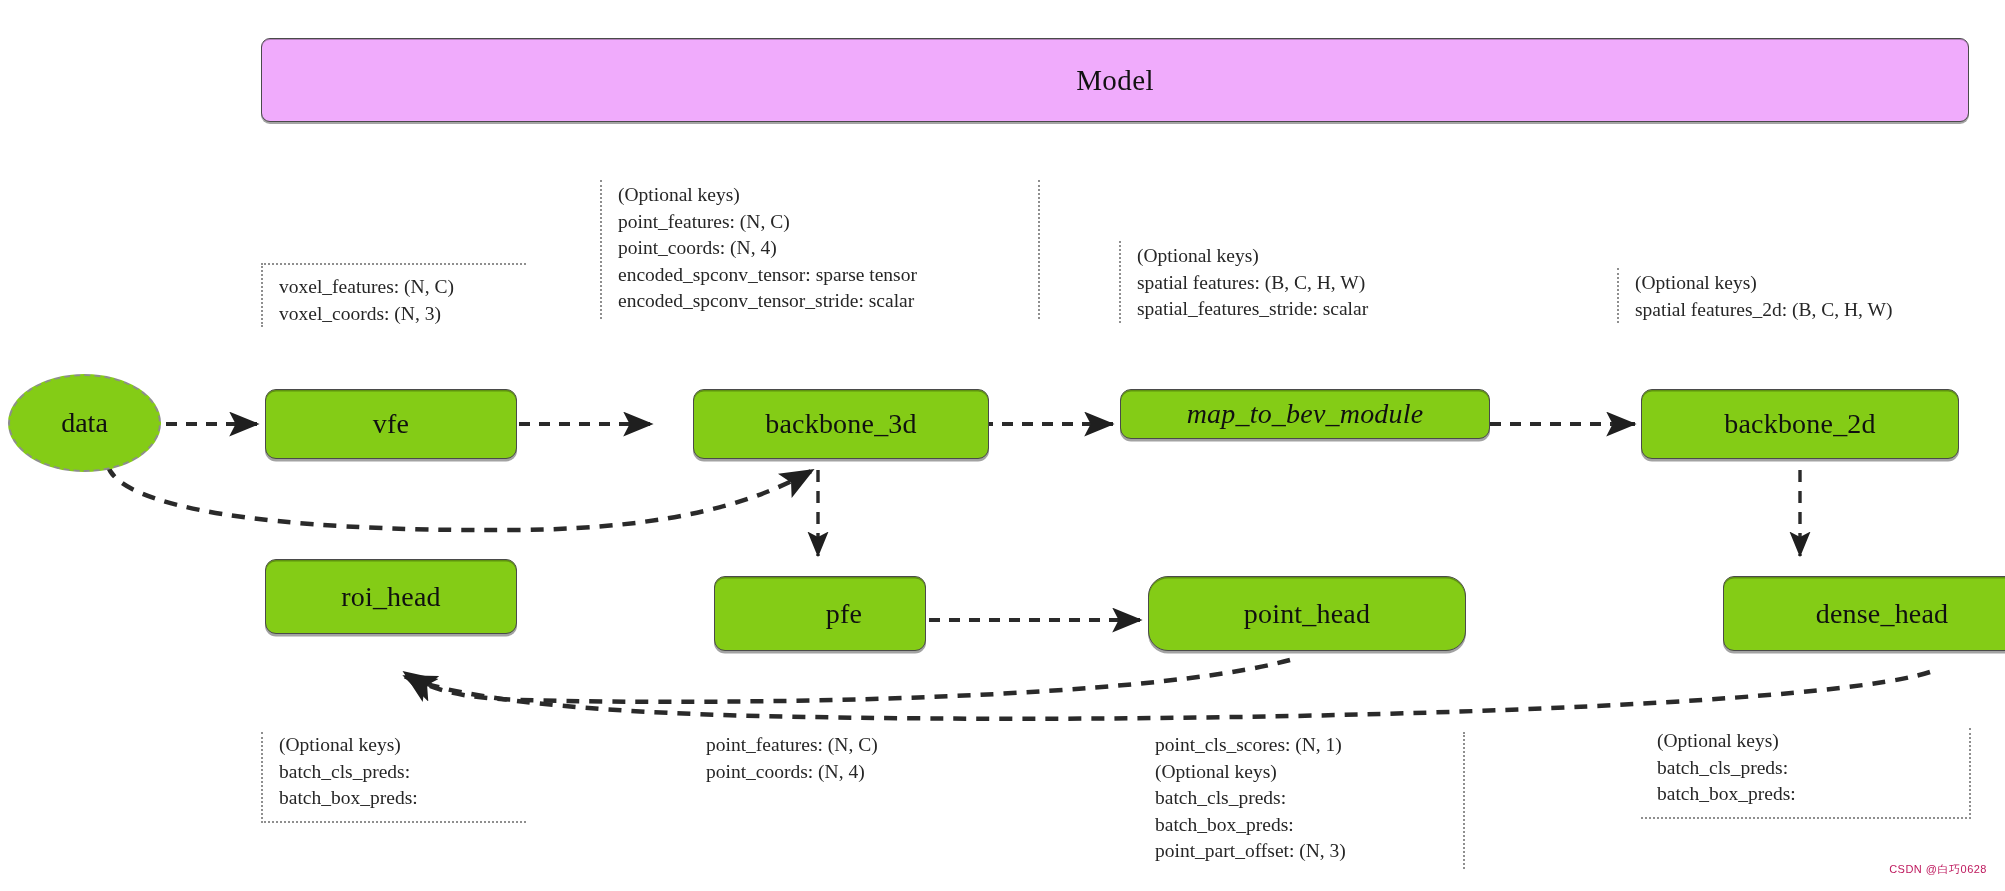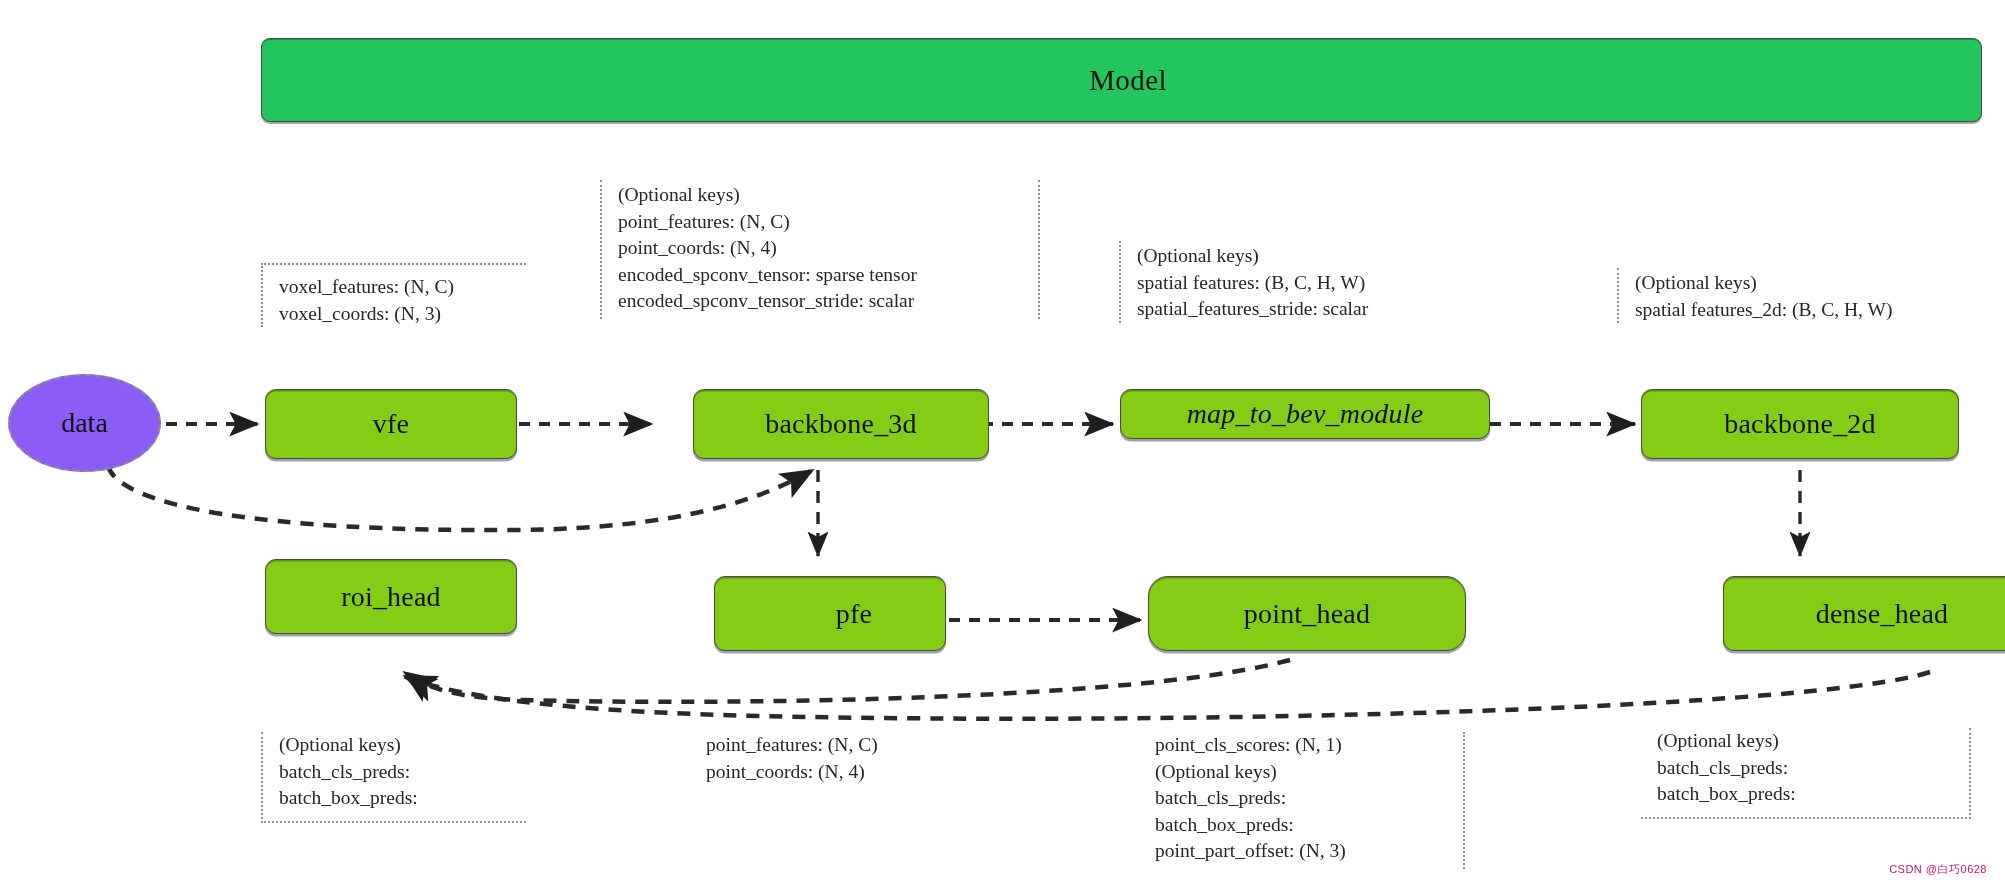--- a/index.html
+++ b/index.html
@@ -15,23 +15,23 @@
     overflow:hidden;
     background:#ffffff;
   }
   
   #model-bar{
     position:absolute;
     left:261px; top:38px;
     width:1706px; height:82px;
     border:1.5px solid #4a4a4a;
     border-radius:9px;
-    background:#22c55e;
+    background:#f0abfc;
     box-shadow:0 2px 0 0 rgba(90,90,90,.55), inset 0 1px 0 0 rgba(0,0,0,.25);
-    display:flex; align-items:center; justify-content:center;padding-left:13px;
+    display:flex; align-items:center; justify-content:center;
   }
   #model-bar .label{
     font-size:29px;
     letter-spacing:.4px;
     color:#121212;
   }
   
   .node{
     position:absolute;
     border:1.6px solid #4a4a4a;
@@ -49,21 +49,21 @@
   }
   
   #node-data{
     position:absolute;
     left:8px; top:374px;
     width:153px; height:98px;
     border:2px dashed #8d8d8d;
     border-radius:50%;
     display:flex; align-items:center; justify-content:center;
     box-sizing:border-box;
-    background:#8b5cf6;
+    background:#84cc16;
   }
   #node-data .label{ font-size:28px; color:#101010; }
 
   
   .note{
     position:absolute;
     box-sizing:border-box;
     font-size:19.5px;
     line-height:26.5px;
     color:#262626;
@@ -143,21 +143,21 @@
   </div>
 
   <div class="node" style="left:1641px; top:389px; width:318px; height:70px;">
     <span class="label">backbone_2d</span>
   </div>
 
   <div class="node" style="left:265px; top:559px; width:252px; height:75px;">
     <span class="label">roi_head</span>
   </div>
 
-  <div class="node" style="left:714px; top:576px; width:232px; height:75px;padding-left:48px;">
+  <div class="node" style="left:714px; top:576px; width:212px; height:75px;padding-left:48px;">
     <span class="label">pfe</span>
   </div>
 
   <div class="node" style="left:1148px; top:576px; width:318px; height:75px;border-radius:20px;">
     <span class="label">point_head</span>
   </div>
 
   <div class="node" style="left:1723px; top:576px; width:318px; height:75px;">
     <span class="label">dense_head</span>
   </div>

